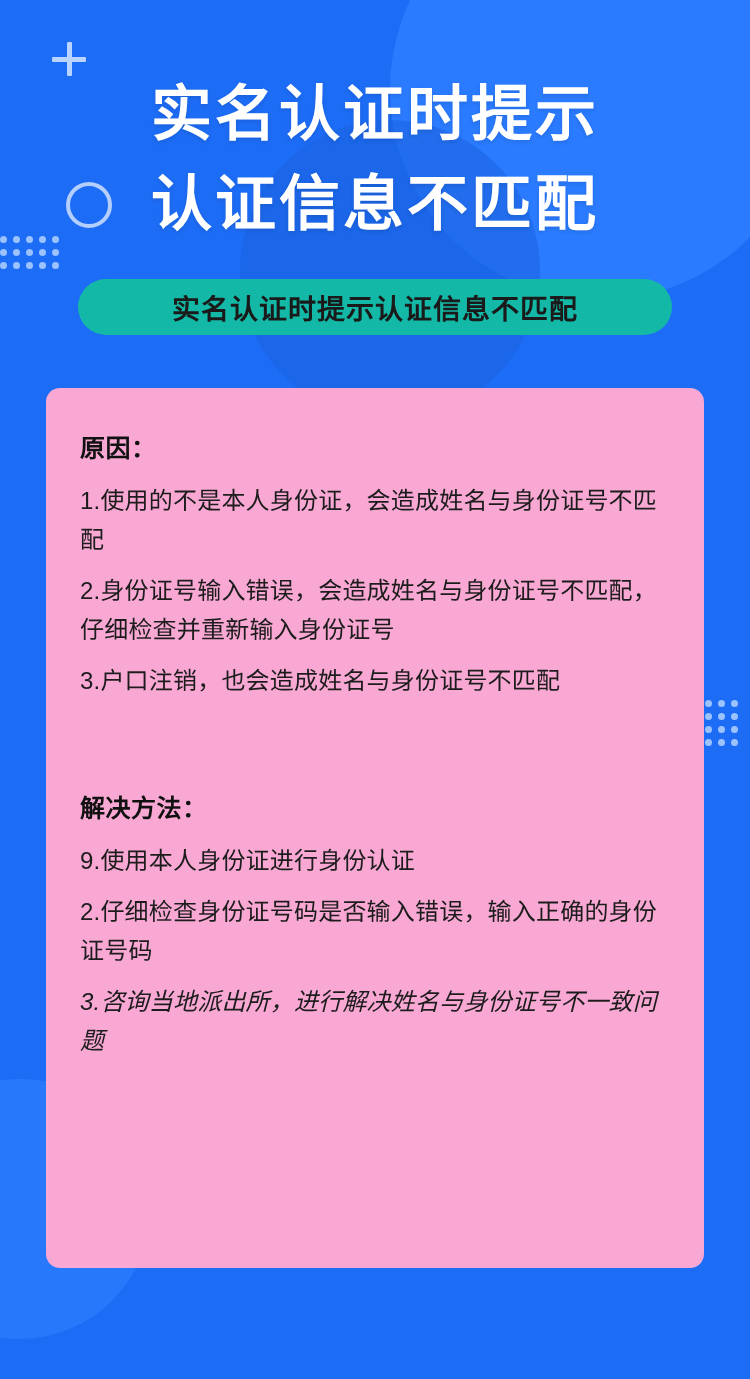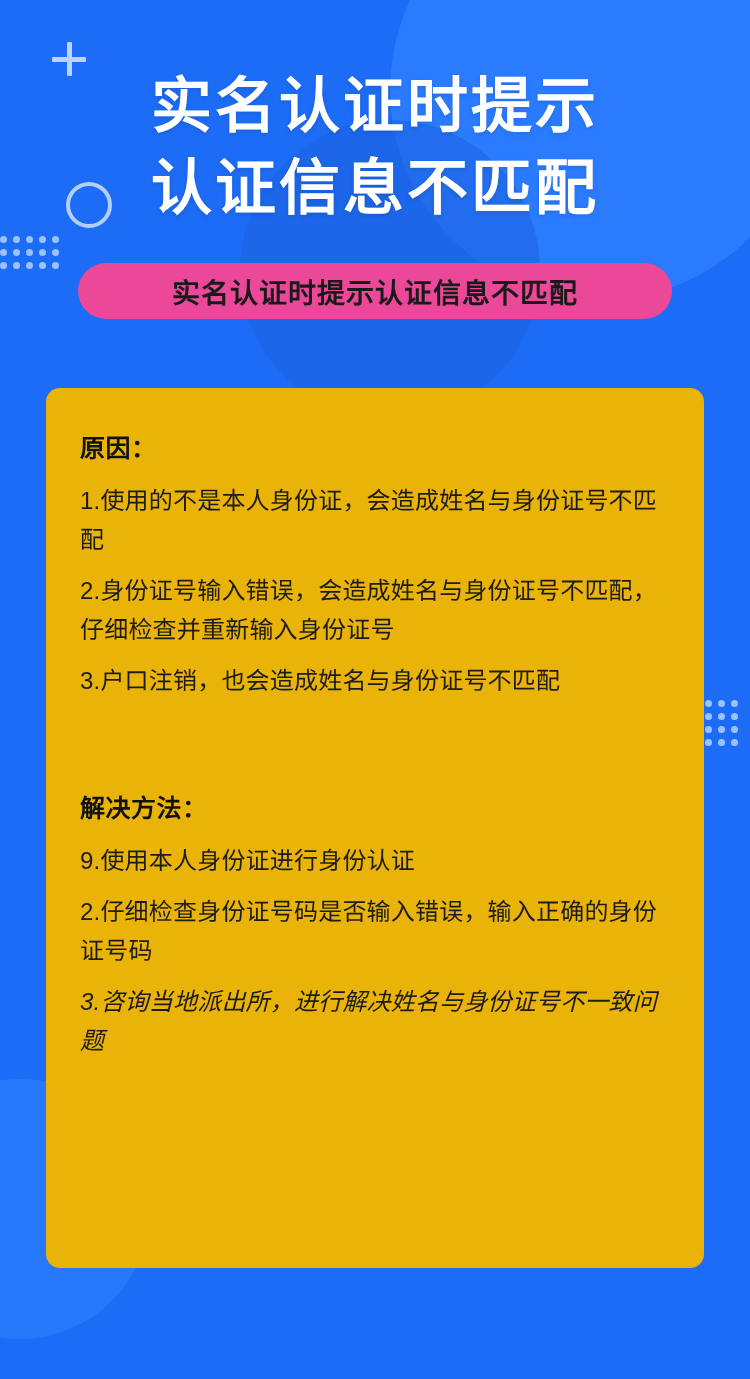--- a/index.html
+++ b/index.html
@@ -111,44 +111,45 @@
     padding-top: 66px;
     text-align: center;
   }
   .title-line {
     color: #ffffff;
     font-size: 61px;
     font-weight: bold;
     letter-spacing: 3px;
     line-height: 1.34;
     text-shadow: 0 2px 4px rgba(0,0,0,.10);
+    margin-top: 8px;
   }
   .subtitle-pill {
     margin: 34px auto 0;
     width: 594px;
     height: 56px;
     border-radius: 28px;
-    background: #ec4899;
+    background: #14b8a6;
     color: #1a1a1a;
     font-size: 28px;
     font-weight: bold;
     letter-spacing: 1px;
     display: flex;
     align-items: center;
     justify-content: center;
   }
 
   
   .card {
     position: absolute;
     left: 46px;
     top: 388px;
     width: 658px;
     height: 880px;
-    background: #eab308;
+    background: #f9a8d4;
     border-radius: 14px;
     box-sizing: border-box;
     padding: 40px 34px 30px 34px;
     overflow: hidden;
   }
   .section-heading {
     font-size: 25px;
     font-weight: bold;
     color: #111111;
     margin: 0 0 18px 0;

